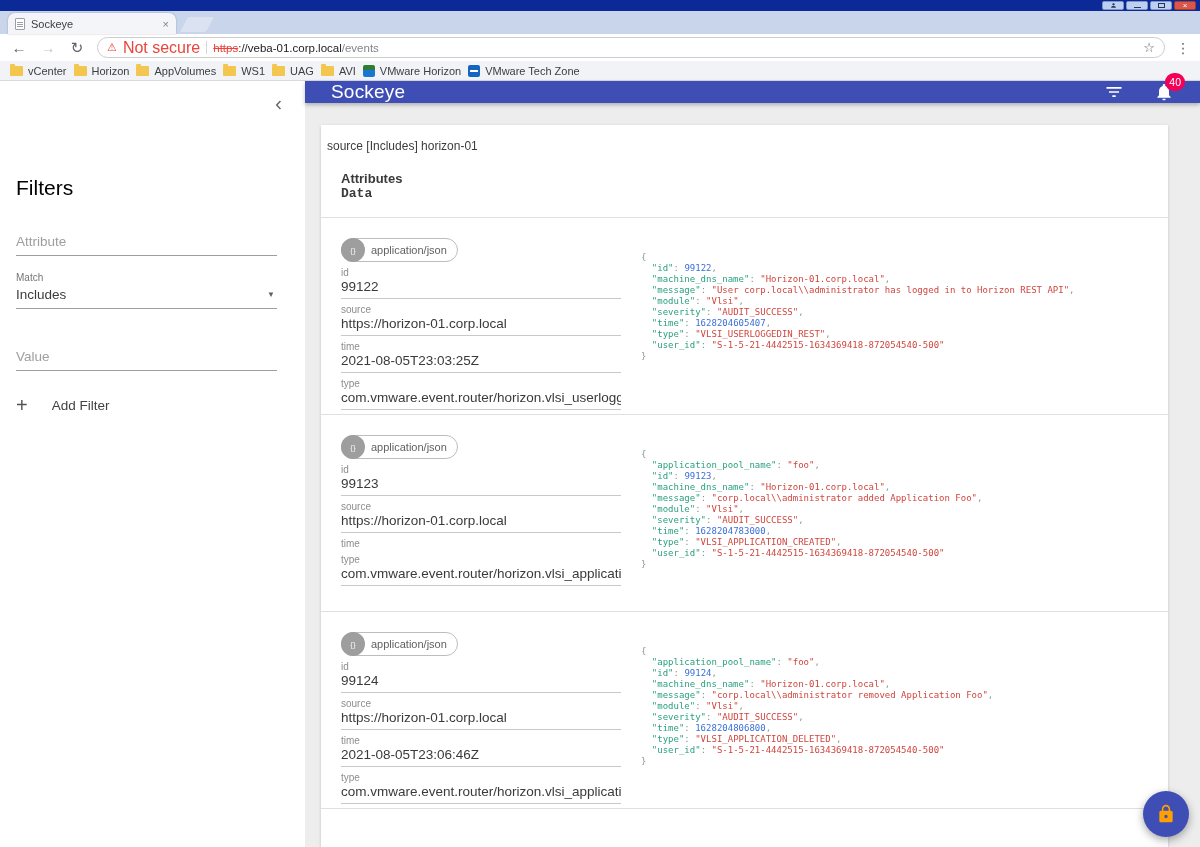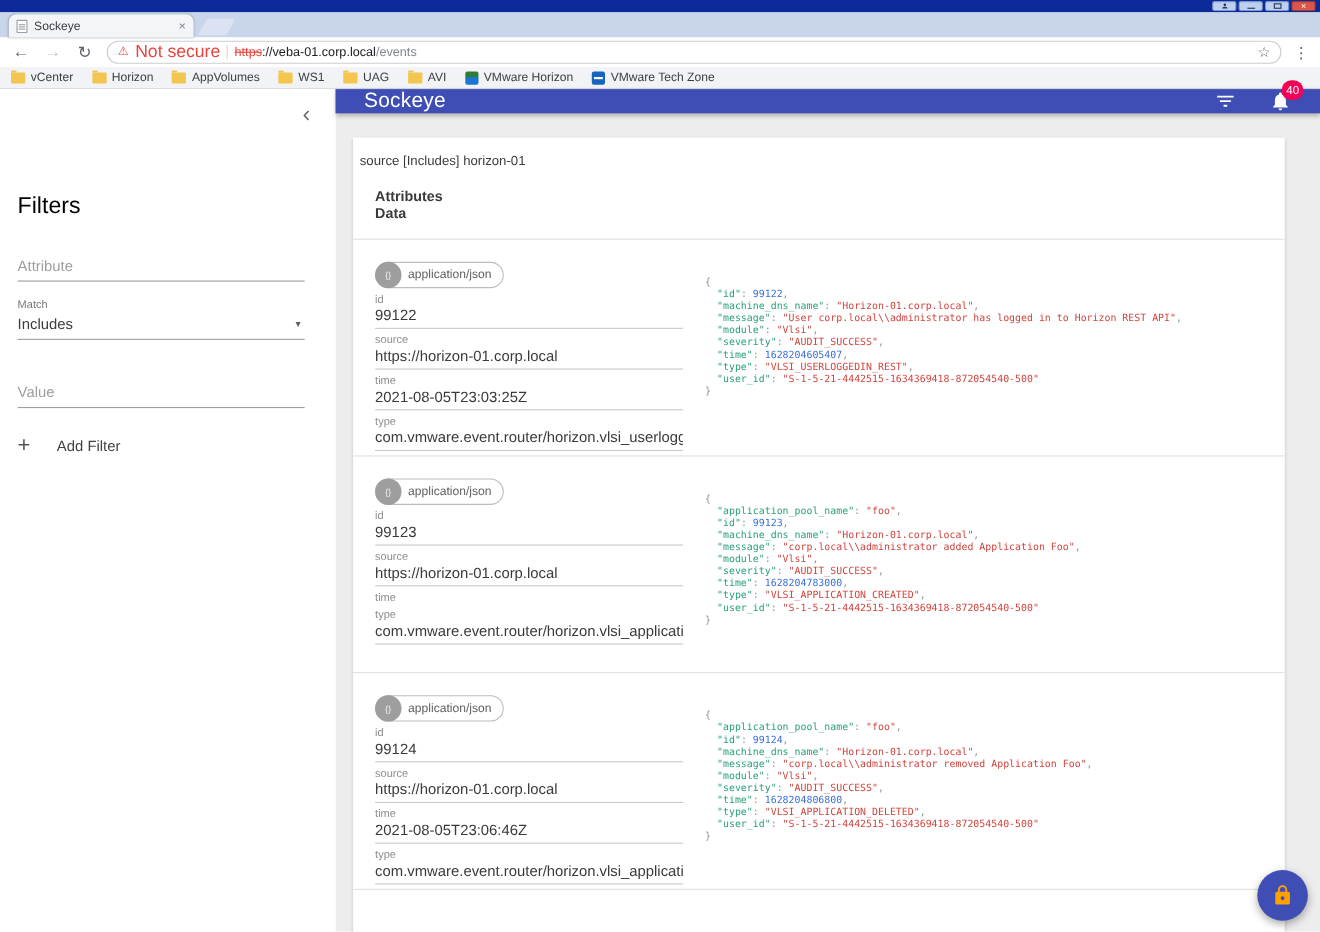--- a/index.html
+++ b/index.html
@@ -37,21 +37,21 @@
   .not-secure{color:#e8453c;font-size:16px;white-space:nowrap;}
   .divider{width:1px;height:13px;background:#d6d6d6;}
   .url{font-size:11.5px;color:#202124;flex:1;white-space:nowrap;overflow:hidden;}
   .scheme{color:#e8453c;text-decoration:line-through;}
   .path{color:#80868b;}
   .star{font-size:13px;color:#5f6368;cursor:pointer;}
   .menu-dots{font-size:14px;color:#5f6368;cursor:pointer;}
 
   
   .bookmarks{height:20px;background:#f1f3f6;border-bottom:1px solid #d8dade;display:flex;align-items:center;
-    padding:0 10px;gap:17px;}
+    padding:0 10px;gap:7px;}
   .bm-item{display:flex;align-items:center;gap:5px;font-size:11px;color:#3c4043;white-space:nowrap;cursor:pointer;}
   .bm-icon{display:inline-block;flex-shrink:0;}
   .bm-icon.folder{width:13px;height:10px;background:#f3c64f;border-radius:1px;position:relative;}
   .bm-icon.folder::before{content:"";position:absolute;top:-2px;left:0;width:5px;height:2px;background:#f3c64f;border-radius:1px 1px 0 0;}
   .bm-icon.horizon{width:12px;height:12px;border-radius:2px;background:linear-gradient(180deg,#2e7d32 0 38%,#1976d2 38% 100%);}
   .bm-icon.techzone{width:12px;height:12px;border-radius:2px;background:#1565c0;position:relative;}
   .bm-icon.techzone::before{content:"";position:absolute;left:2px;top:5px;width:8px;height:2px;background:#fff;}
 
   
   .app{display:flex;height:766px;}
@@ -87,21 +87,21 @@
   .hdr-icon{cursor:pointer;display:flex;}
   .bell-wrap{position:relative;cursor:pointer;display:flex;}
   .badge{position:absolute;top:-9px;right:-11px;min-width:18px;height:18px;border-radius:9px;background:#f50057;
     color:#fff;font-size:10.5px;display:flex;align-items:center;justify-content:center;padding:0 4px;}
 
   .main-content{flex:1;padding:22px 32px 0 16px;position:relative;min-width:0;}
   .card{background:#fff;height:776px;box-shadow:0 1px 3px rgba(0,0,0,.18);overflow:hidden;}
   .filter-summary{padding:14px 0 0 6px;font-size:12px;color:#3c3c3c;}
   .ev-header{display:flex;border-bottom:1px solid #e0e0e0;padding:18px 0 16px;font-size:13px;font-weight:700;color:#3a3a3a;flex-direction:column;}
   .col-attr{width:300px;padding-left:20px;flex-shrink:0;}
-  .col-data{flex:1;padding-left:20px;}
+  .col-data{flex:1;padding-left:20px;font-family:Liberation Mono, monospace;}
   .event-row{display:flex;border-bottom:1px solid #e0e0e0;height:197px;overflow:hidden;}
   .attr-col{width:300px;padding:20px 0 0 20px;flex-shrink:0;}
   .chip{display:inline-flex;align-items:center;height:24px;border:1px solid #bdbdbd;border-radius:12px;
     padding-right:10px;font-size:11px;color:#616161;gap:6px;cursor:pointer;}
   .chip-avatar{width:24px;height:24px;border-radius:50%;background:#9e9e9e;color:#f5f5f5;font-size:8px;
     display:flex;align-items:center;justify-content:center;margin-left:-1px;flex-shrink:0;}
   .field{margin-top:5px;}
   .f-label{font-size:10px;color:#8d8d8d;}
   .f-value{font-size:13.5px;color:#3a3a3a;border-bottom:1px solid #c9c9c9;padding:1px 0 4px;
     white-space:nowrap;overflow:hidden;width:280px;}

